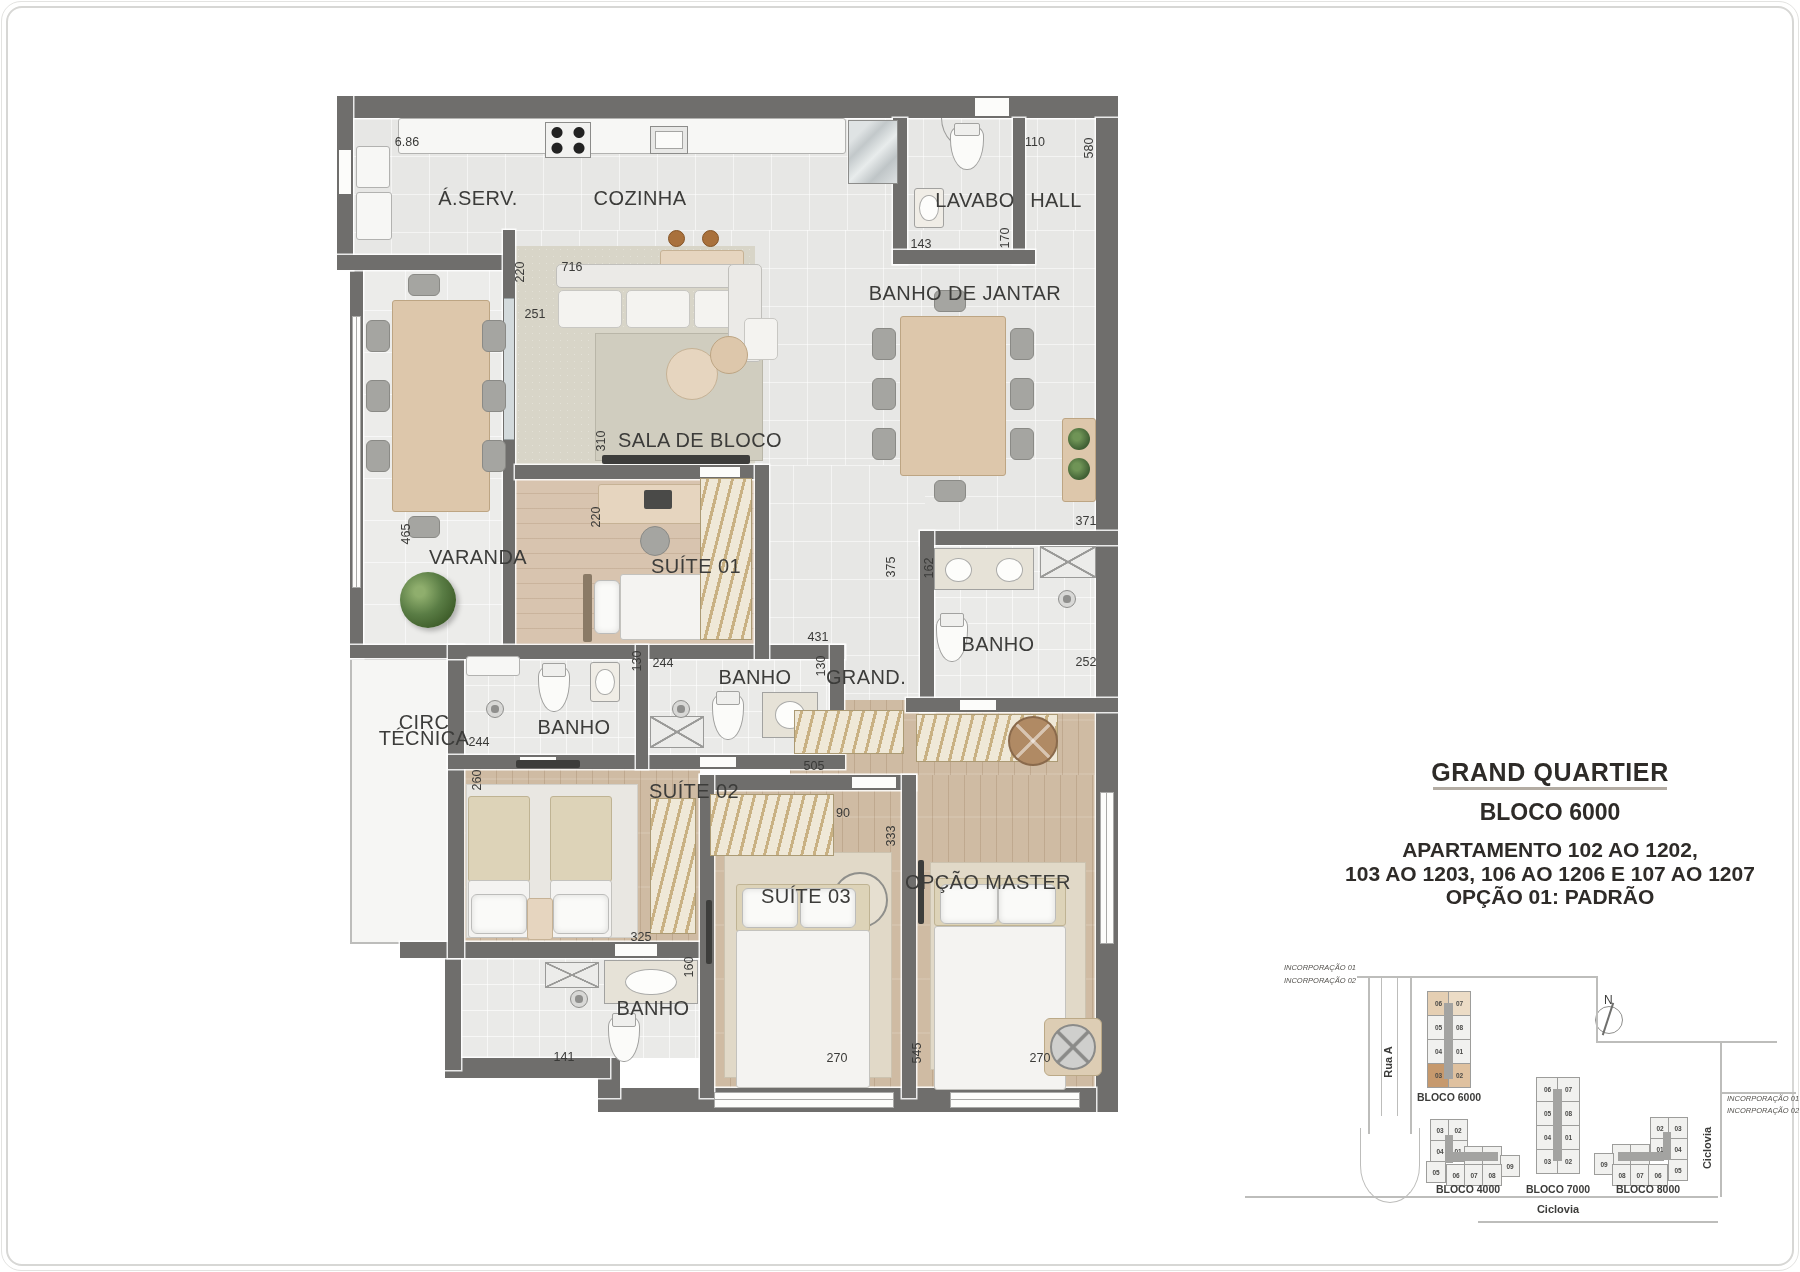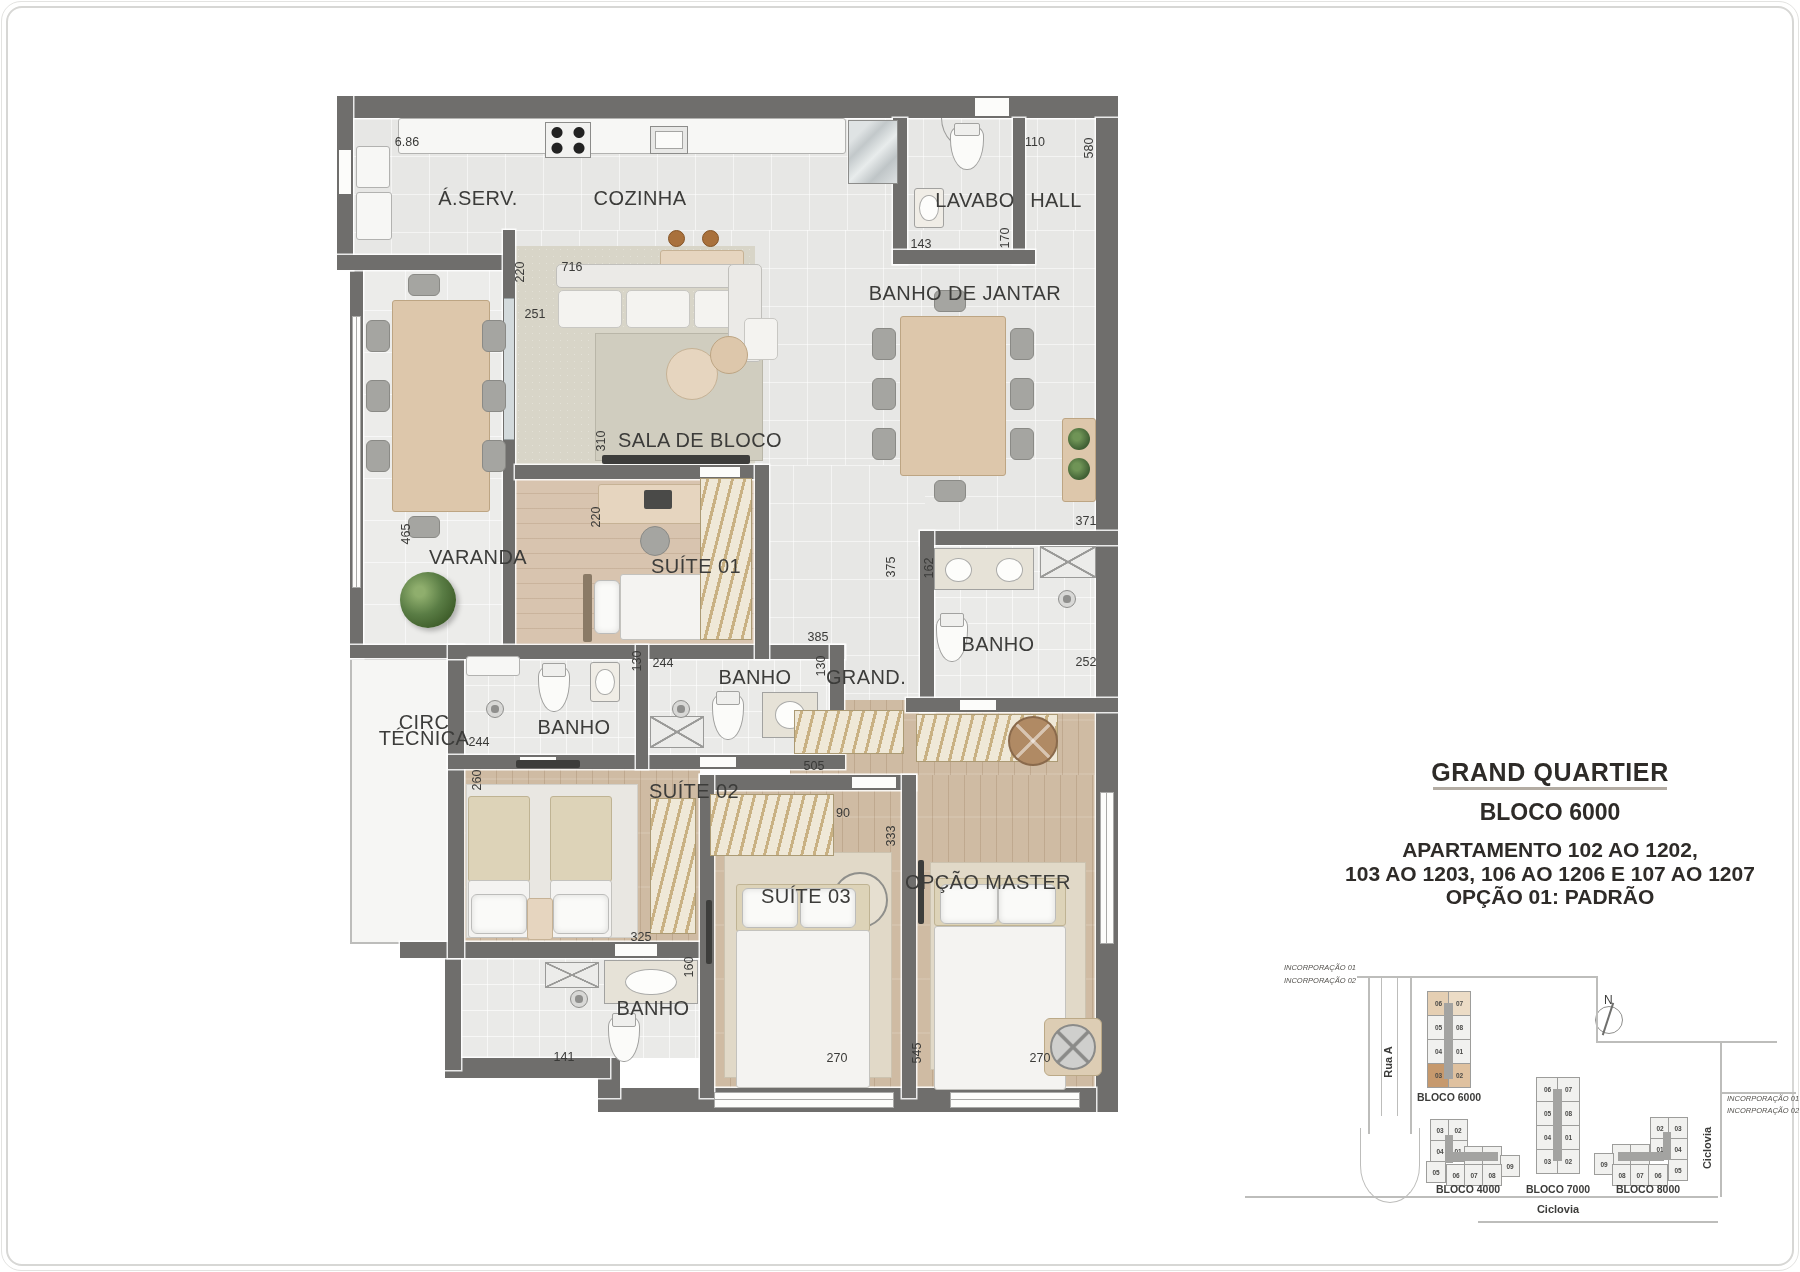--- a/index.html
+++ b/index.html
@@ -267,21 +267,21 @@
     <span class="dim v" style="left: 520px; top: 272px;">220</span>
     <span class="dim" style="left: 572px; top: 267px;">716</span>
     <span class="dim" style="left: 535px; top: 314px;">251</span>
     <span class="dim" style="left: 1035px; top: 142px;">110</span>
     <span class="dim v" style="left: 1089px; top: 148px;">580</span>
     <span class="dim" style="left: 921px; top: 244px;">143</span>
     <span class="dim v" style="left: 1005px; top: 238px;">170</span>
     <span class="dim v" style="left: 601px; top: 441px;">310</span>
     <span class="dim v" style="left: 596px; top: 517px;">220</span>
     <span class="dim v" style="left: 406px; top: 534px;">465</span>
-    <span class="dim" style="left: 818px; top: 637px;">385</span>
+    <span class="dim" style="left: 818px; top: 637px;">431</span>
     <span class="dim v" style="left: 891px; top: 567px;">375</span>
     <span class="dim v" style="left: 929px; top: 568px;">162</span>
     <span class="dim" style="left: 1086px; top: 521px;">371</span>
     <span class="dim" style="left: 1086px; top: 662px;">252</span>
     <span class="dim" style="left: 663px; top: 663px;">244</span>
     <span class="dim v" style="left: 821px; top: 666px;">130</span>
     <span class="dim" style="left: 479px; top: 742px;">244</span>
     <span class="dim v" style="left: 637px; top: 661px;">130</span>
     <span class="dim" style="left: 814px; top: 766px;">505</span>
     <span class="dim" style="left: 843px; top: 813px;">90</span>

